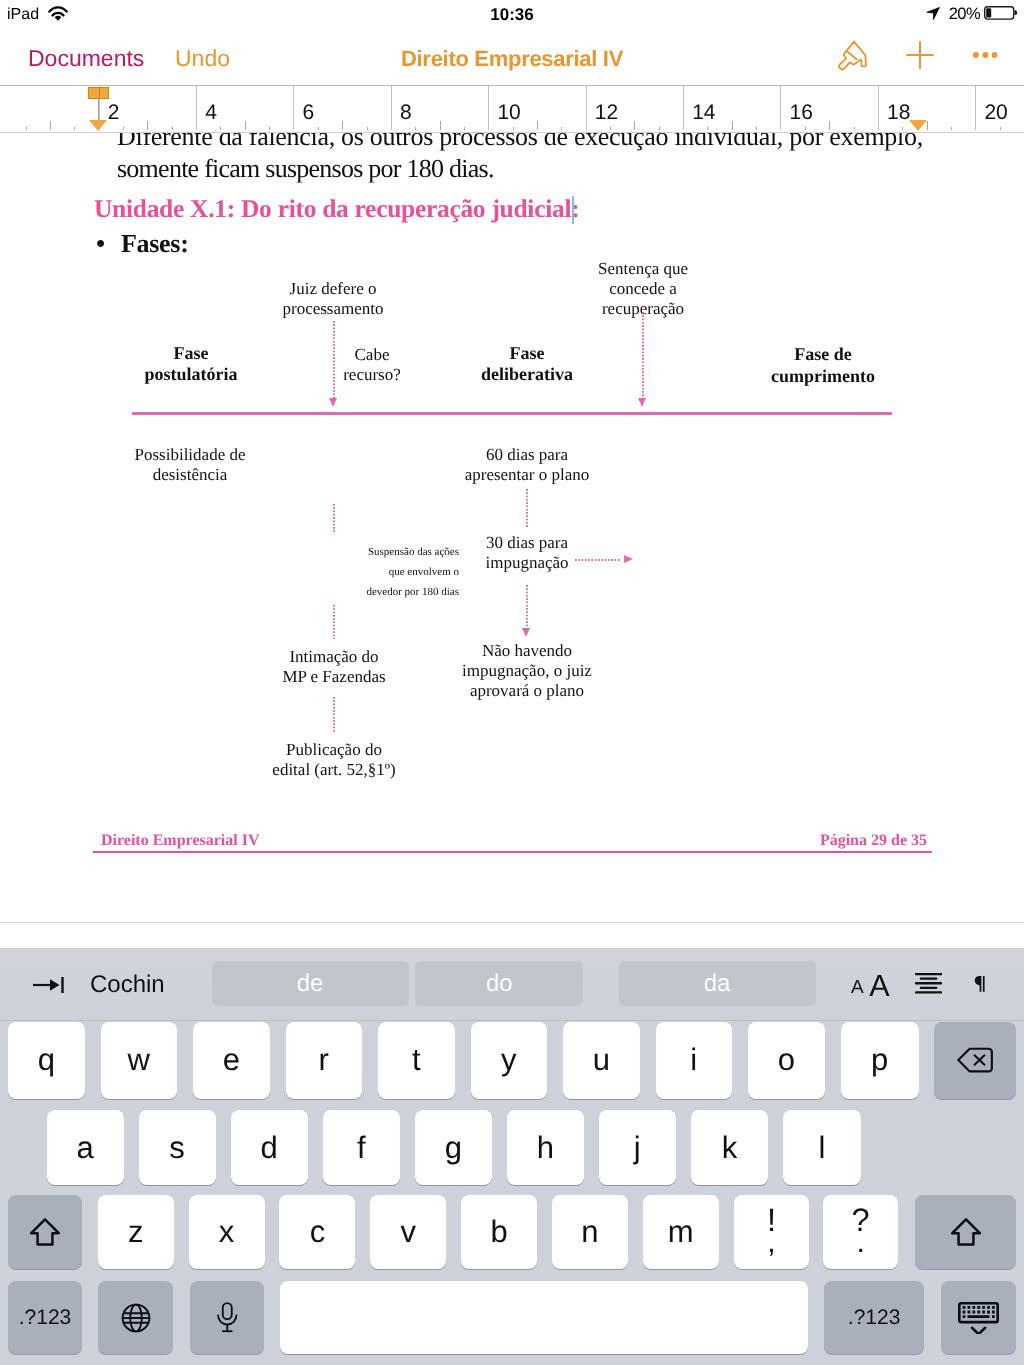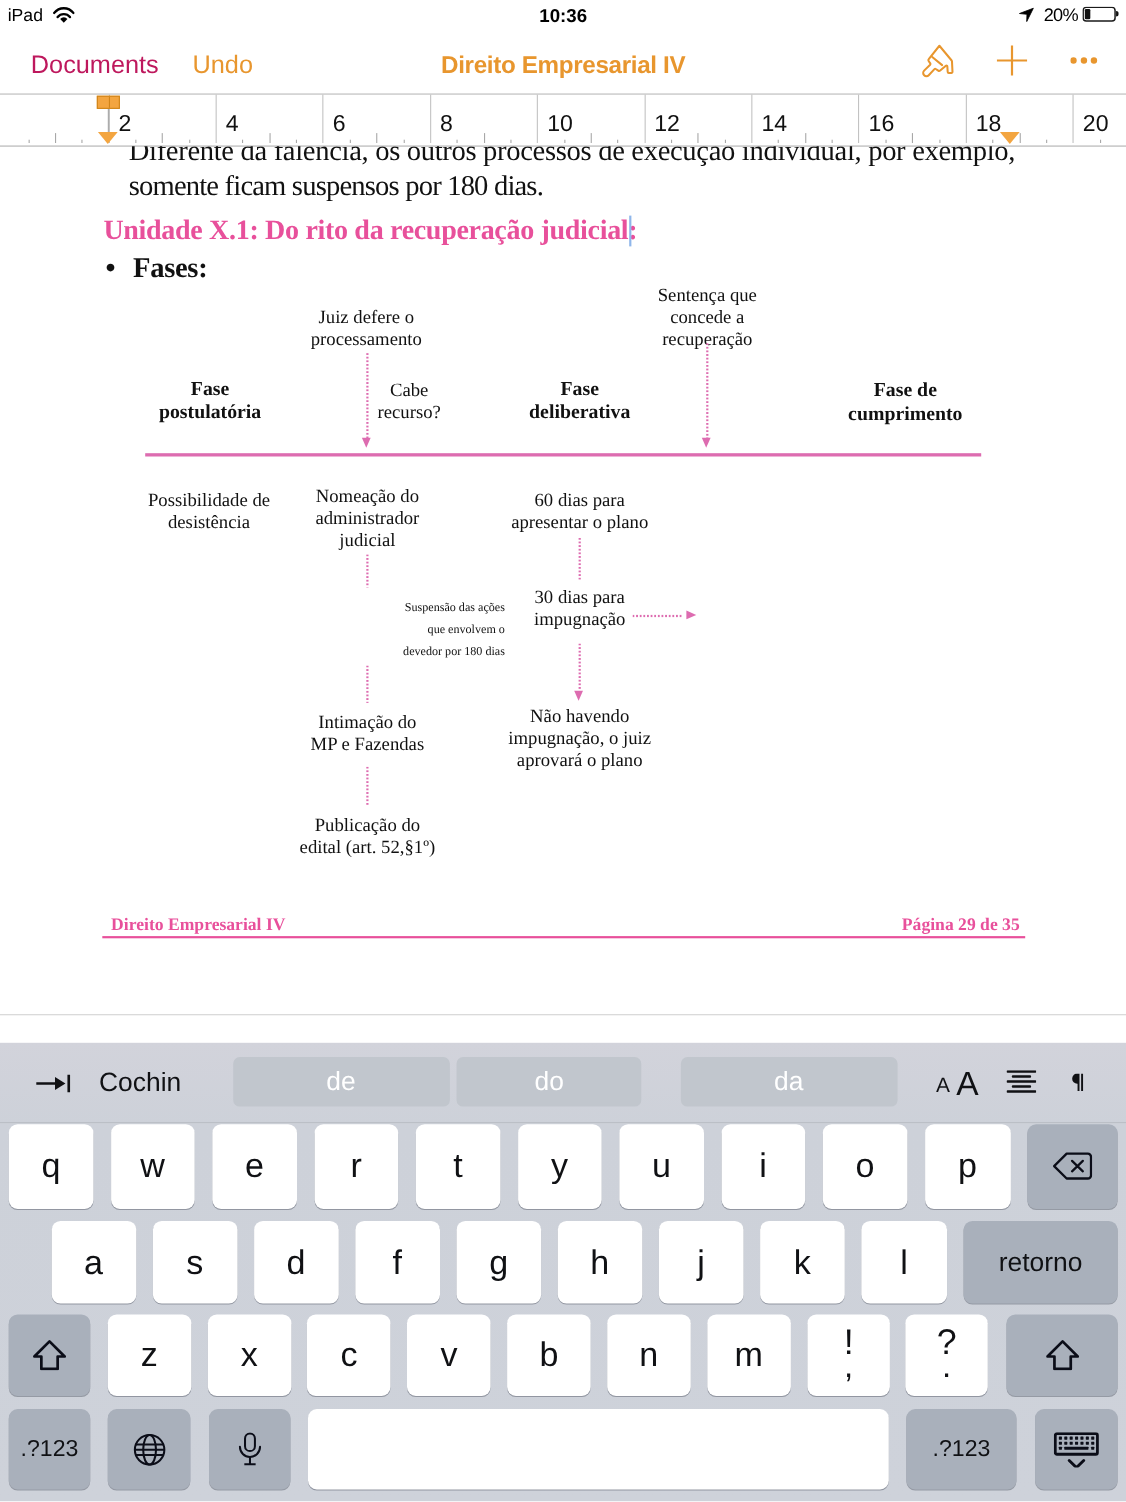--- a/index.html
+++ b/index.html
@@ -32,21 +32,21 @@
          border-top:1px solid #b9b9b9;border-bottom:1px solid #d0d0d0;box-sizing:border-box;}
   .ruler .tick{position:absolute;bottom:2px;width:1px;background:#a8a8a8;}
   .ruler .major{position:absolute;top:0;bottom:2px;width:1px;background:#c2c2c2;}
   .ruler .num{position:absolute;top:15.6px;font-size:21px;line-height:21px;color:#111;}
   .indent-top{position:absolute;width:21.5px;height:12px;background:#f3a540;border:1px solid #d08418;box-sizing:border-box;}
   .indent-top:after{content:"";position:absolute;left:9.7px;top:0;bottom:0;width:1px;background:#d08418;}
   .indent-stem{position:absolute;width:1px;background:#a3a3a3;}
   .tri{position:absolute;width:0;height:0;border-left:9.5px solid transparent;border-right:9.5px solid transparent;border-top:11px solid #f3a540;}
 
   
-  .docarea{position:absolute;left:0;top:133px;width:1024px;height:789px;background:#737373;overflow:hidden;}
+  .docarea{position:absolute;left:0;top:133px;width:1024px;height:789px;background:#8b5cf6;overflow:hidden;}
   .page{position:absolute;left:0;top:0;width:1024px;height:789px;background:#fff;}
   .dtext{position:absolute;font-family:"Liberation Serif",serif;color:#111;}
 
   
   .kbd{position:absolute;left:0;top:948px;width:1024px;height:417px;
        background:linear-gradient(to bottom,#d2d3db 0%,#cdd1d9 18%,#ced2da 100%);}
   .kb-sep{position:absolute;left:0;top:922px;width:1024px;height:1px;background:#d8d8d8;}
   .sugbar{position:absolute;left:0;top:0;width:1024px;height:73px;}
   .sugbar-line{position:absolute;left:0;bottom:0;width:1024px;height:1px;background:#bbbfc6;}
   .sug{position:absolute;top:13.4px;height:45px;background:#c1c6cd;border-radius:6px;
@@ -200,25 +200,20 @@
           <div>cumprimento</div>
         </div>
         <div style="position:absolute;left:332.5px;top:188px;width:2px;height:77.5px;background-image:linear-gradient(to bottom,#dd6cb0 58%,rgba(255,255,255,0) 58%);background-size:2px 3.3px;background-repeat:repeat-y"></div>
         <div style="position:absolute;left:328.8px;top:265.3px;width:0;height:0;border-left:4.7px solid transparent;border-right:4.7px solid transparent;border-top:9.7px solid #dd6cb0"></div>
         <div style="position:absolute;left:642px;top:179px;width:2px;height:86.5px;background-image:linear-gradient(to bottom,#dd6cb0 58%,rgba(255,255,255,0) 58%);background-size:2px 3.3px;background-repeat:repeat-y"></div>
         <div style="position:absolute;left:638.3px;top:265.3px;width:0;height:0;border-left:4.7px solid transparent;border-right:4.7px solid transparent;border-top:9.7px solid #dd6cb0"></div>
         <div class="dtext" style="left:75px;top:312px;width:230px;font-size:17px;line-height:20.2px;text-align:center;">
           <div>Possibilidade de</div>
           <div>desistência</div>
         </div>
-        <div class="dtext" style="left:224px;top:308px;width:220px;font-size:17px;line-height:20.2px;text-align:center;">
-          <div>Nomeação do</div>
-          <div>administrador</div>
-          <div>judicial</div>
-        </div>
         <div class="dtext" style="left:209px;top:409px;width:250px;font-size:11px;line-height:20.2px;text-align:right;">
           <div>Suspensão das ações</div>
           <div>que envolvem o</div>
           <div>devedor por 180 dias</div>
         </div>
         <div class="dtext" style="left:224px;top:514px;width:220px;font-size:17px;line-height:20.2px;text-align:center;">
           <div>Intimação do</div>
           <div>MP e Fazendas</div>
         </div>
         <div class="dtext" style="left:219px;top:607px;width:230px;font-size:17px;line-height:20.2px;text-align:center;">
@@ -337,23 +332,20 @@
         <span>h</span>
       </div>
       <div class="key klight" style="left:598.8px;top:162.4px;width:77px;height:75.1px;font-size:31px">
         <span>j</span>
       </div>
       <div class="key klight" style="left:690.9px;top:162.4px;width:77px;height:75.1px;font-size:31px">
         <span>k</span>
       </div>
       <div class="key klight" style="left:782.9px;top:162.4px;width:78px;height:75.1px;font-size:31px">
         <span>l</span>
-      </div>
-      <div class="key kdark" style="left:876px;top:162.4px;width:140px;height:75.1px;font-size:24px">
-        <span>retorno</span>
       </div>
       <div class="key kdark" style="left:8px;top:247.1px;width:74px;height:74.4px;font-size:31px">
         <svg viewBox="0 0 34 31.6" style="width:30px;height:27.9px">
           <path d="M17 1.6 L32.6 17.2 H25.4 V30 H8.6 V17.2 H1.4 Z" fill="none" stroke="#0b0d18" stroke-width="2.8" stroke-linejoin="round"></path>
         </svg>
       </div>
       <div class="key klight" style="left:97.8px;top:247.1px;width:76px;height:74.4px;font-size:31px">
         <span>z</span>
       </div>
       <div class="key klight" style="left:188.6px;top:247.1px;width:76px;height:74.4px;font-size:31px">

